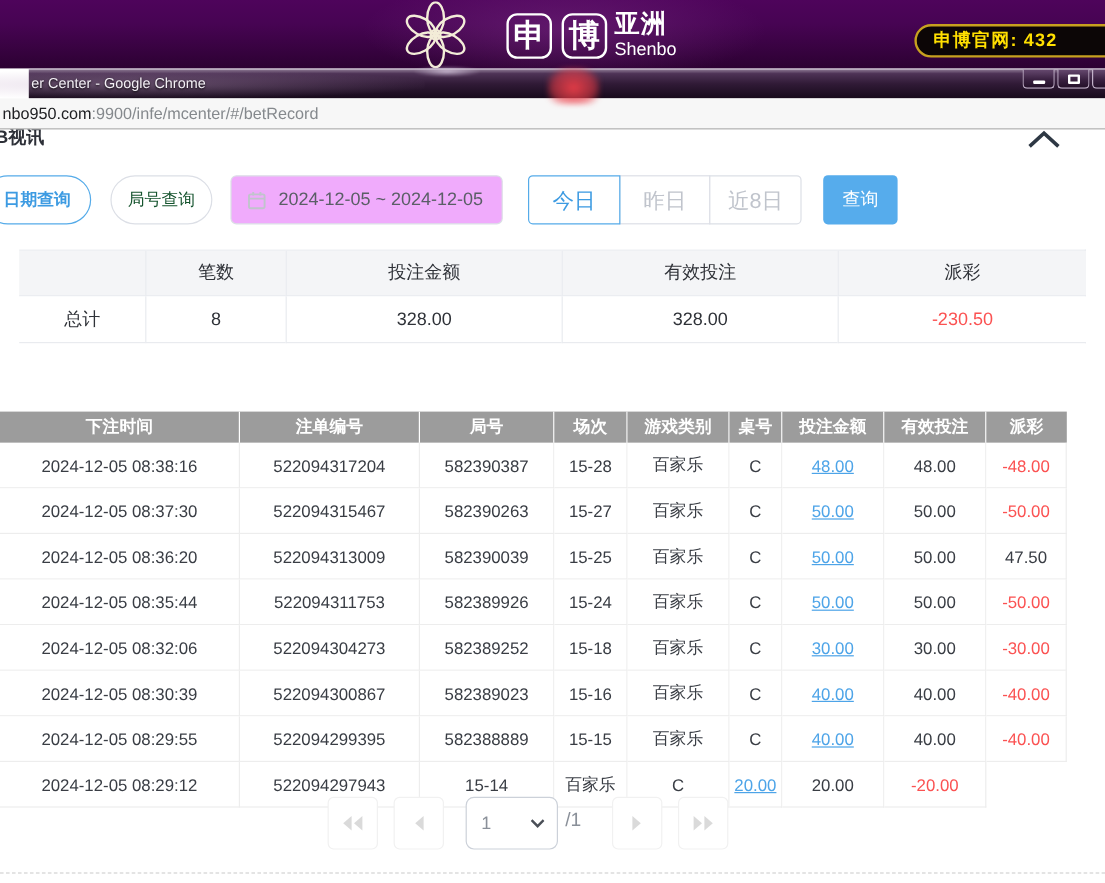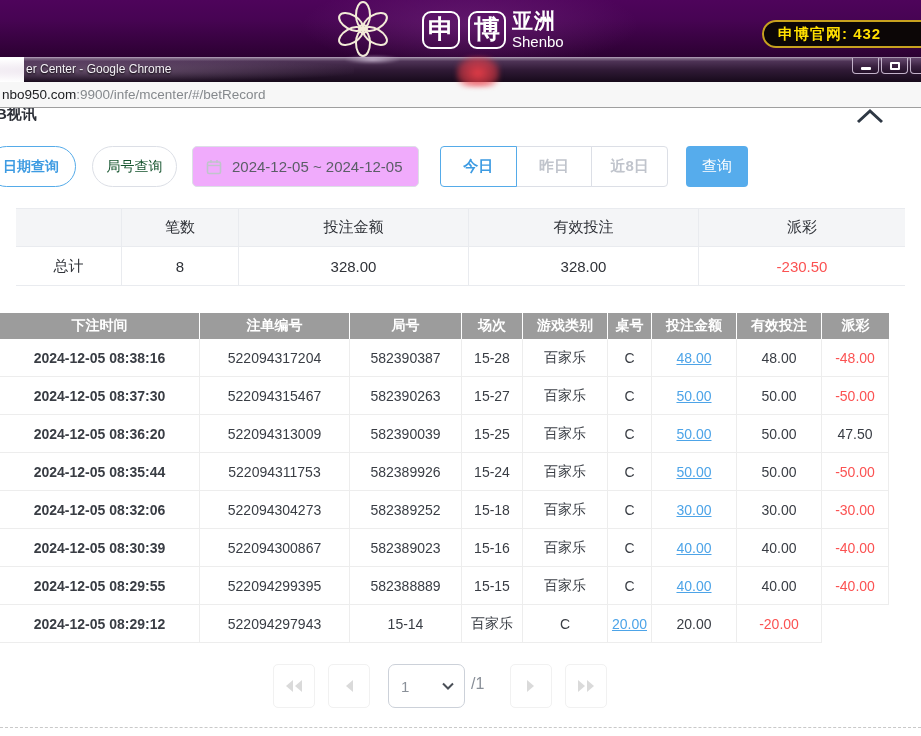--- a/index.html
+++ b/index.html
@@ -70,47 +70,47 @@
   .pill.active { border:1px solid #55abe9; color:#3d9be2; font-weight:bold; }
   .pill.idle { border:1px solid #dcdfe6; color:#14532d; }
   .pill-date { left:-14px; width:90px; }
   .pill-round { left:92px; width:85px; }
   .date-input { position:absolute; left:192px; top:0; width:227px; height:41px;
     border:1px solid #dcdfe6; border-radius:5px; background:#f0abfc; display:flex; align-items:center; }
   .cal-icon { margin-left:13px; }
   .date-text { margin-left:10px; font-size:15px; color:#5a5e66; }
   .segment { position:absolute; left:440px; top:0; width:228px; height:41px; display:flex; }
   .seg-btn { flex:1; height:41px; display:flex; align-items:center; justify-content:center;
-    font-size:15px; background:#fff; border:1px solid #dcdfe6; color:#c0c4cc; margin-left:-1px;font-weight:bold; }
+    font-size:18px; background:#fff; border:1px solid #dcdfe6; color:#c0c4cc; margin-left:-1px; }
   .seg-btn:first-child { margin-left:0; border-radius:4px 0 0 4px; }
   .seg-btn:last-child { border-radius:0 4px 4px 0; }
   .seg-btn.active { border:1px solid #55abe9; color:#3d9be2; z-index:2; }
   .search-btn { position:absolute; left:686px; top:0; width:62px; height:41px; background:#56acec;
     border:none; border-radius:4px; color:#fff; font-size:15px; display:flex; align-items:center; justify-content:center; }
 
   
   .summary { position:absolute; left:16px; top:100px; width:889px; border-top:1px solid #e9ebef;
     border-right:1px solid #e9ebef; }
   .sum-row { display:grid; grid-template-columns:105px 117px 230px 230px 207px; }
   .sum-row > div { border-bottom:1px solid #e9ebef; border-left:1px solid #e9ebef;
     display:flex; align-items:center; justify-content:center; font-size:15px; }
   .sum-row > div:first-child { border-left:none; }
   .sum-head > div { height:38px; background:#f4f5f7; color:#2f3238; }
   .sum-data > div { height:39px; background:#fff; color:#2f3238; }
 
   
   .bet-table { position:absolute; left:0; top:205px; width:889px; }
   .bt-head { display:grid; grid-template-columns:200px 150px 112px 61px 85px 44px 85px 85px 67px; }
   .bt-head > div { height:26px; background:#9c9c9c; color:#fff; font-size:14px; font-weight:600;
-    display:flex; align-items:center; justify-content:center; border-right:1px solid #fff; }
+    display:flex; align-items:center; justify-content:center; border-right:1px solid #fff;margin-top:30px; }
   .bt-head > div:last-child { border-right:none; }
   .bt-body .tr { display:grid; grid-template-columns:200px 150px 112px 61px 85px 44px 85px 85px 67px; }
   .bt-body .td { height:38px; display:flex; align-items:center; justify-content:center;
     font-size:14px; color:#393d44; border-bottom:1px solid #ededed; border-right:1px solid #ededed; background:#fff; }
-  .bt-body .tr .td:first-child { border-left:none;font-weight:bold; }
+  .bt-body .tr .td:first-child { border-left:none; }
   .amt-link { color:#4da4e8; text-decoration:underline; cursor:pointer; }
   .neg { color:#fb5252 !important; }
 
   
   .pagination { position:absolute; left:0; top:556px; width:921px; height:45px; }
   .pg-btn { position:absolute; top:0; width:42px; height:44px; background:#fff;
     border:1px solid #f1f1f1; border-radius:5px; display:flex; align-items:center; justify-content:center; }
   .pg-first { left:273px; } .pg-prev { left:328px; } .pg-next { left:510px; } .pg-last { left:565px; }
   .pg-select { position:absolute; left:388px; top:0; width:77px; height:44px; background:#fff;
     border:1px solid #ccd1d9; border-radius:7px; display:flex; align-items:center; }

